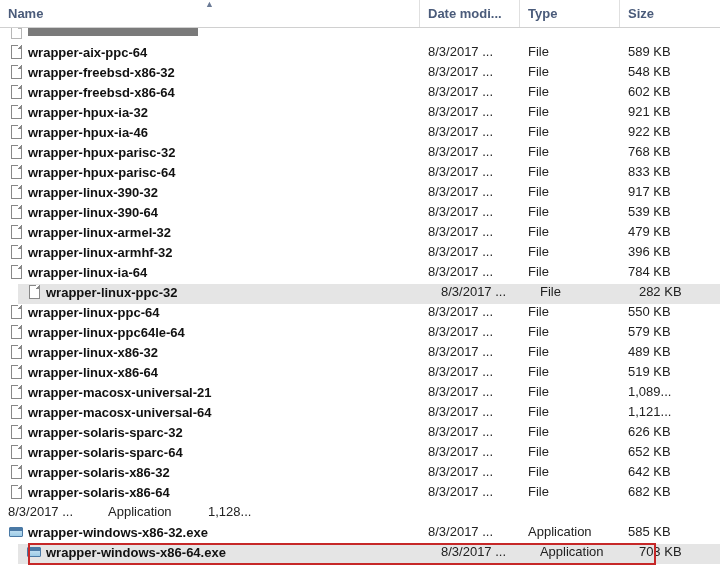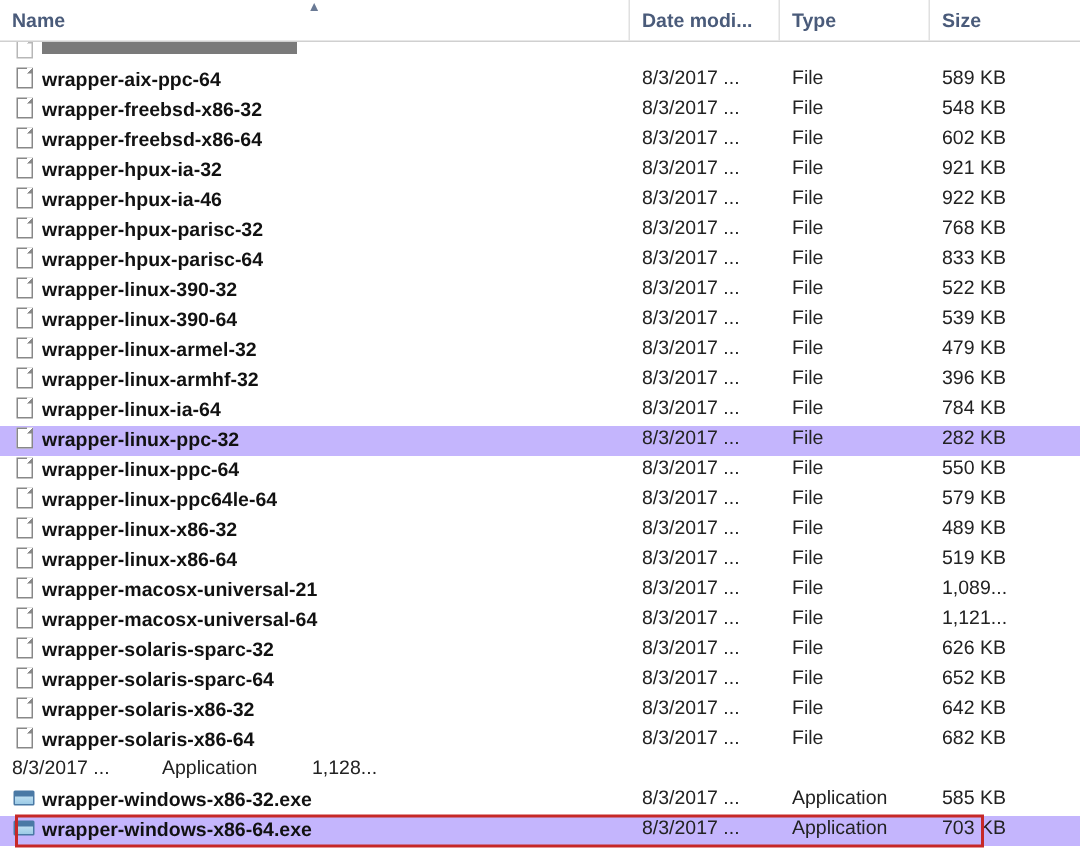--- a/index.html
+++ b/index.html
@@ -45,21 +45,21 @@
     color: #6a7a95;
   }
   .body { }
   .row {
     display: flex;
     height: 20px;
     align-items: flex-start;
     white-space: nowrap;
     position: relative;
   }
-  .row.sel { background: #c4b5fd; }
+  .row.sel { background: #e5e5e5; margin-left: 18px; }
   .row.highlight-box::after {
     content: "";
     position: absolute;
     left: 10px; right: 64px;
     top: -1px; bottom: -1px;
     border: 2px solid #c62828;
     pointer-events: none;
   }
   .cell {
     padding: 0 8px;
@@ -238,21 +238,21 @@
       </div>
       <div class="row">
         <div class="cell name">
           <span class="icon">
             <span class="file-sheet"></span>
           </span>
           <span>wrapper-linux-390-32</span>
         </div>
         <div class="cell date">8/3/2017 ...</div>
         <div class="cell type">File</div>
-        <div class="cell size">522 KB</div>
+        <div class="cell size">917 KB</div>
       </div>
       <div class="row">
         <div class="cell name">
           <span class="icon">
             <span class="file-sheet"></span>
           </span>
           <span>wrapper-linux-390-64</span>
         </div>
         <div class="cell date">8/3/2017 ...</div>
         <div class="cell type">File</div>

